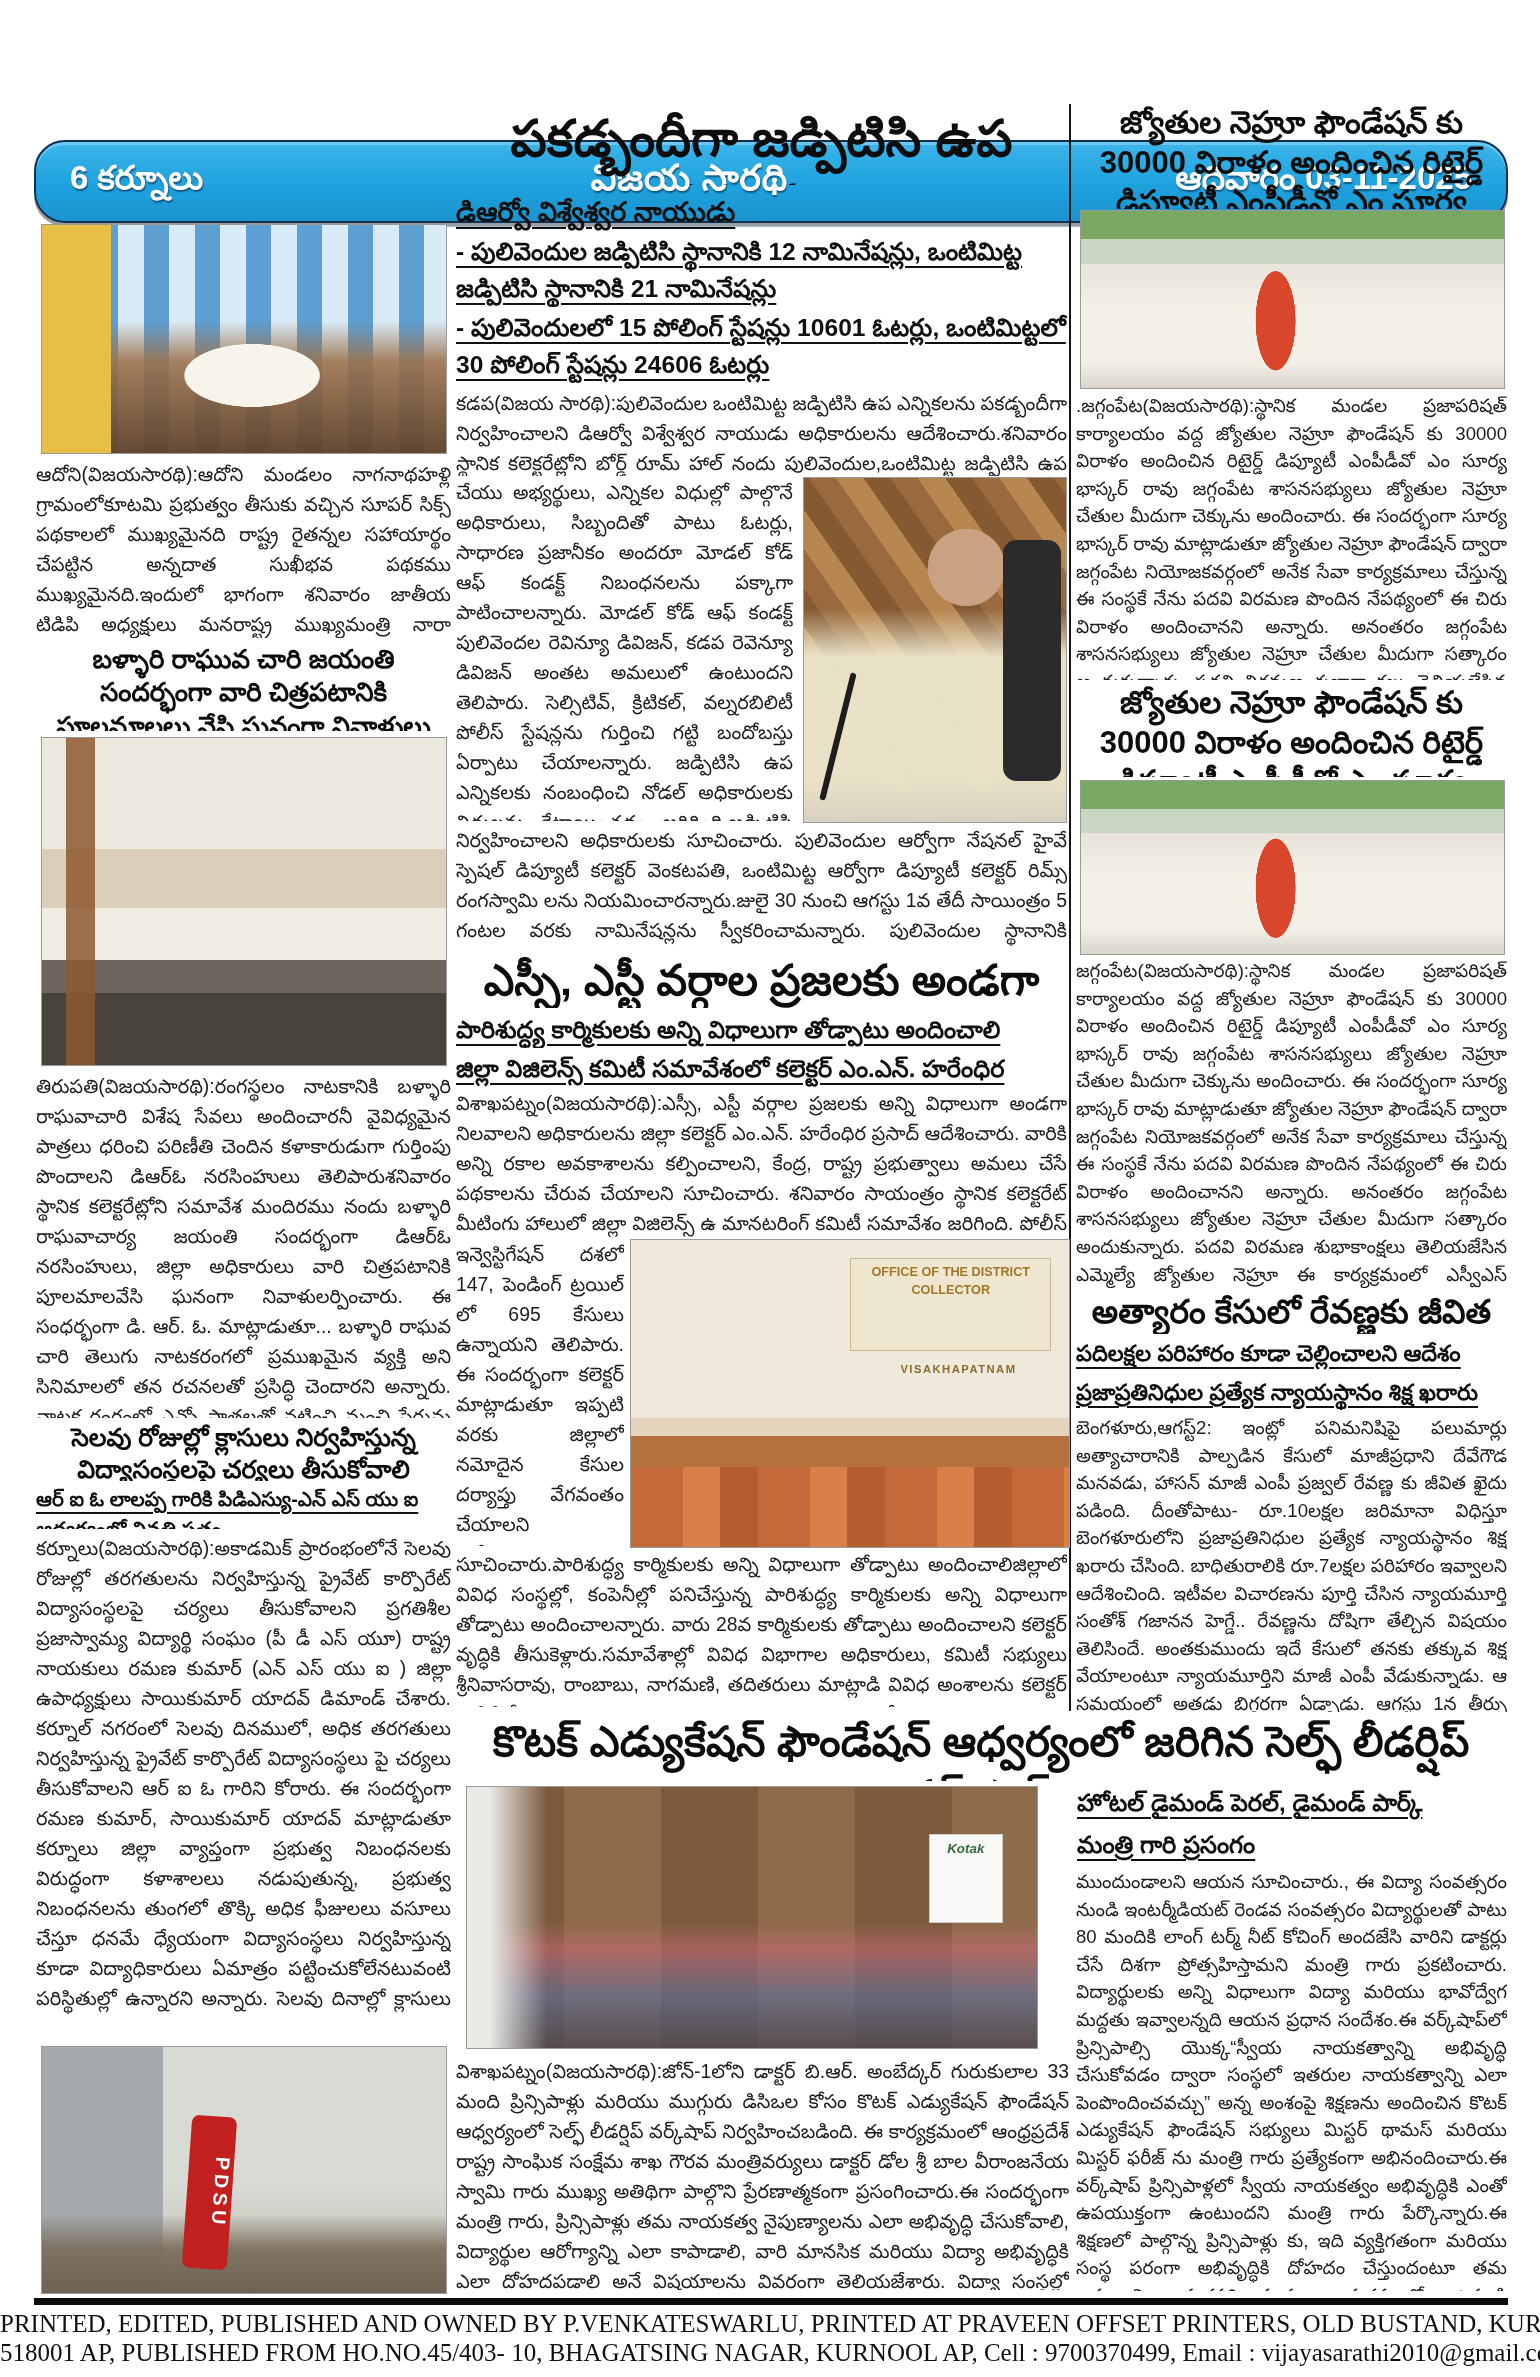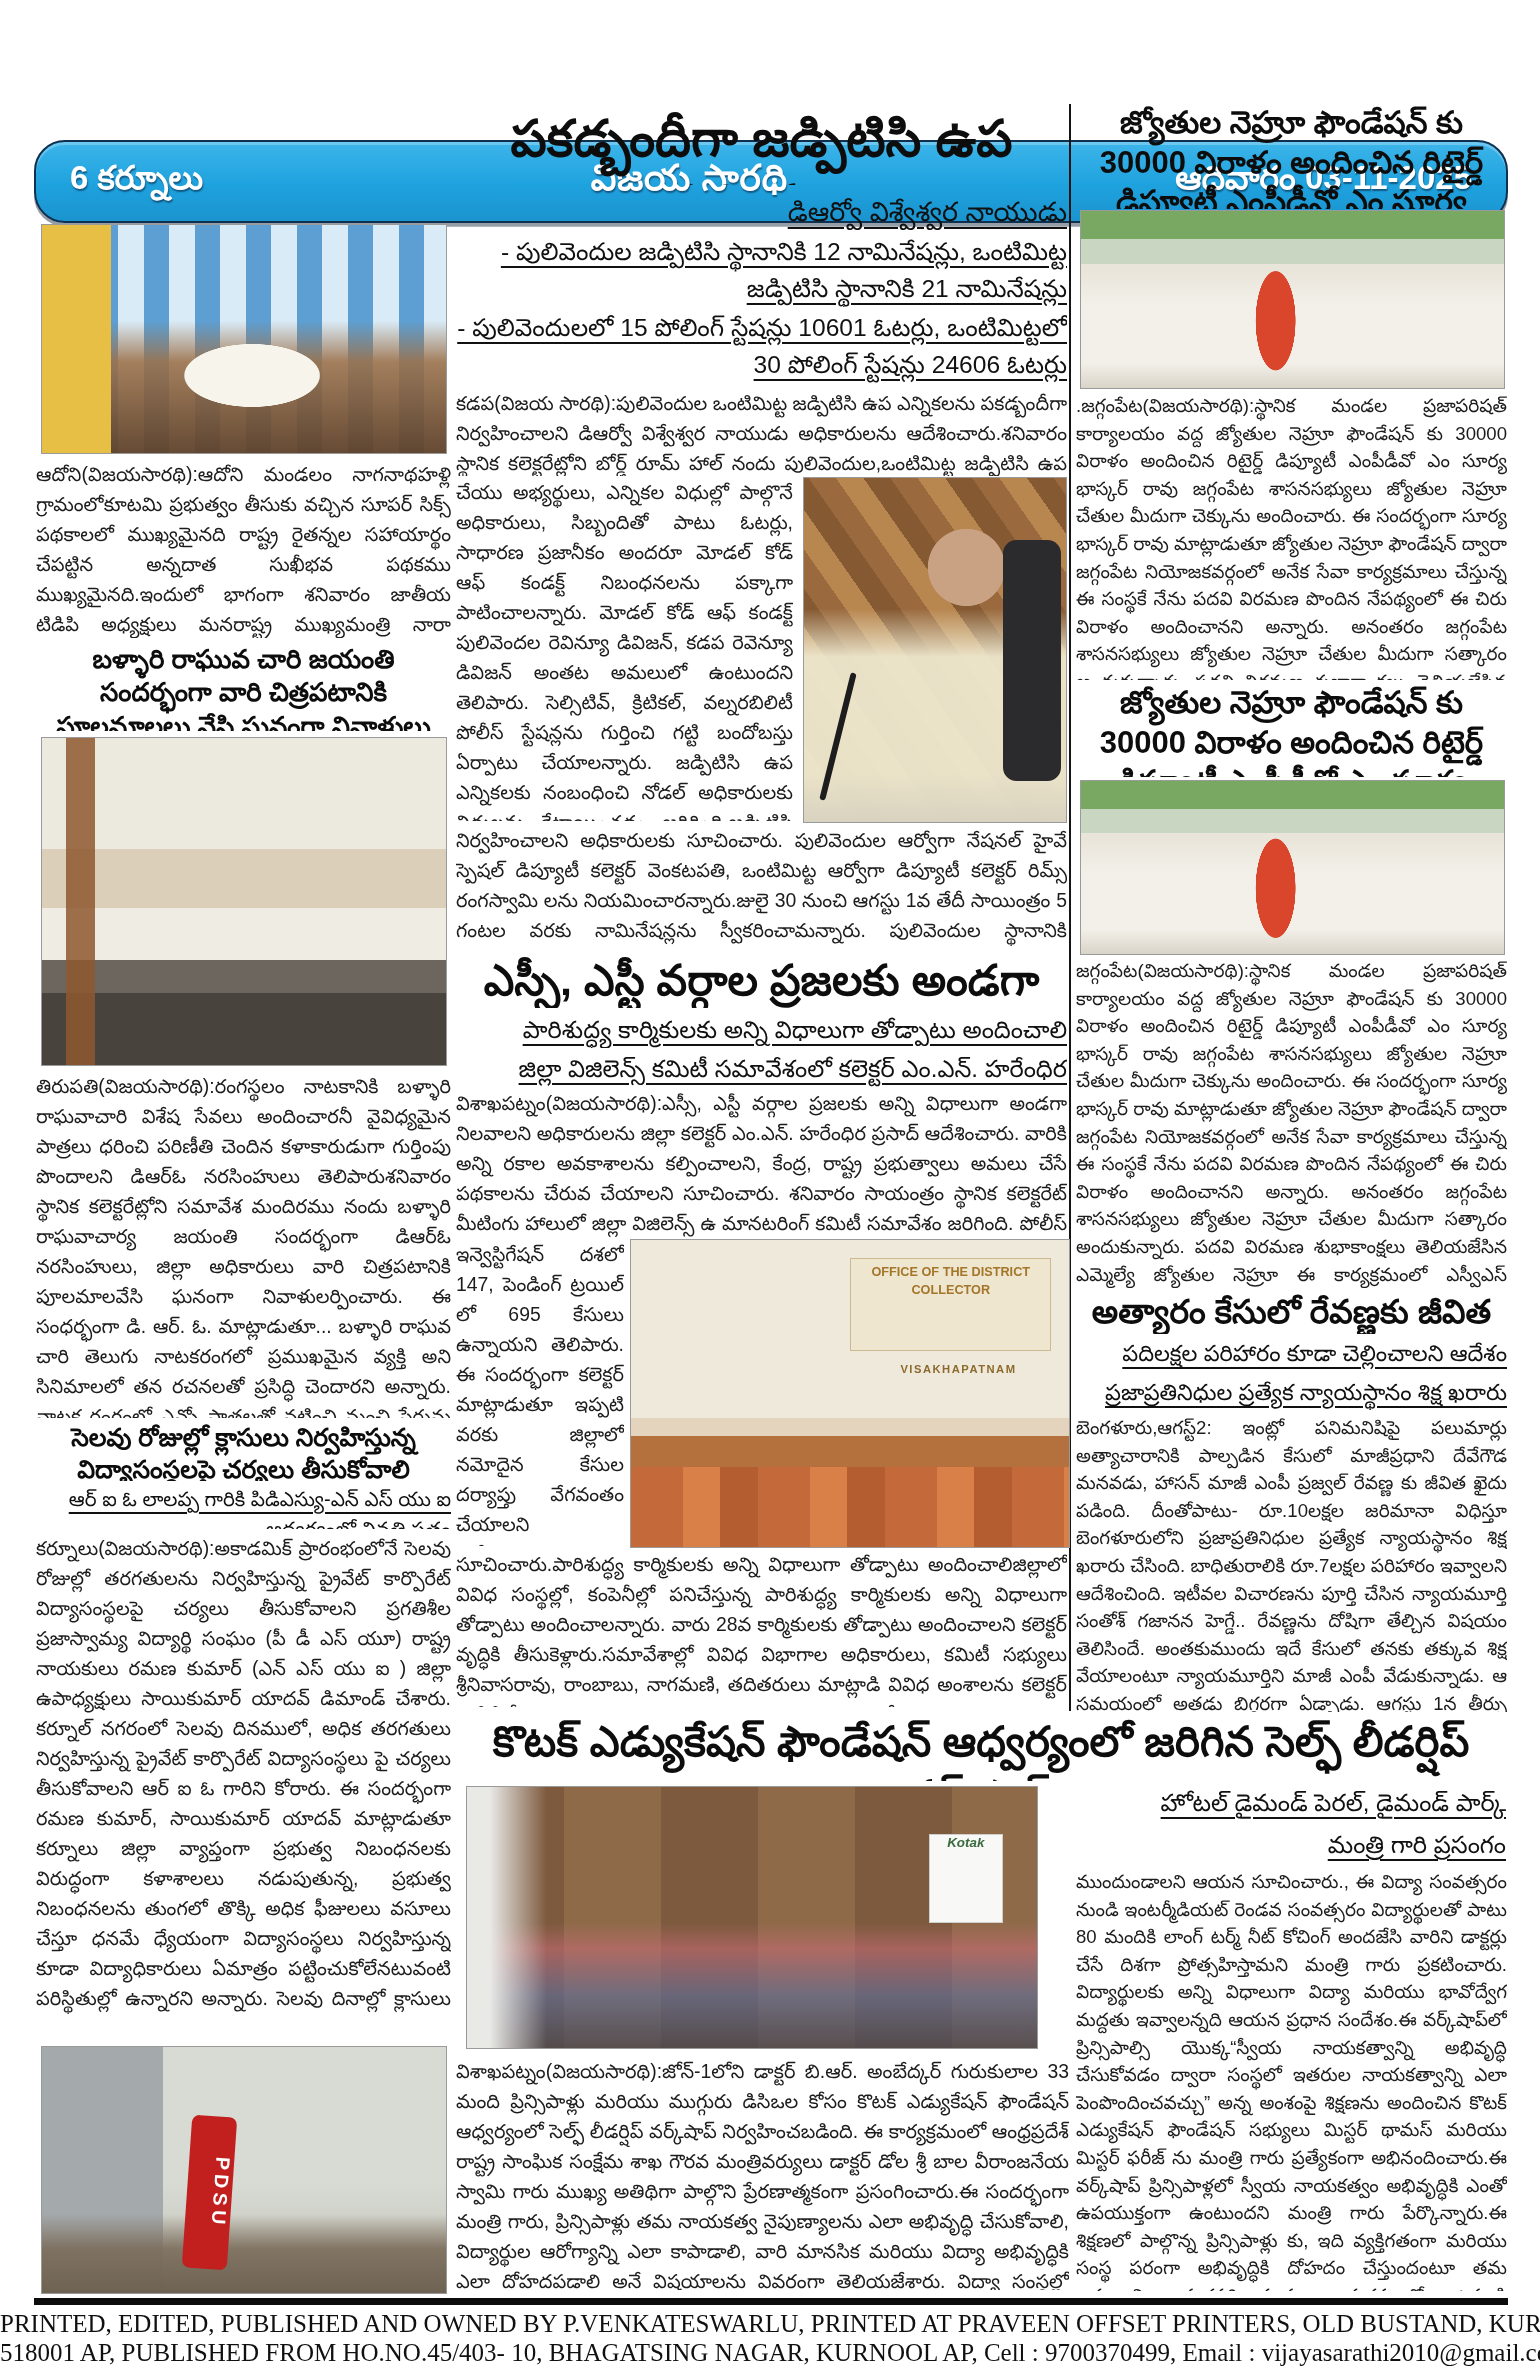--- a/index.html
+++ b/index.html
@@ -9,21 +9,21 @@
   
   .masthead{background:linear-gradient(180deg,#3db5ea 0%,#1ea2de 55%,#1b94cf 100%);
             border:2.2px solid #10304f;border-radius:31px;
             box-shadow:0 3.7px 0 rgba(20,40,60,.45), inset 0 3px 0 rgba(255,255,255,.25);
             display:flex;align-items:center;justify-content:space-between;
             padding:0 34px;box-sizing:border-box;color:#fff;font-weight:bold;}
   .masthead .mh{font-size:33px;text-shadow:0.7px 1.5px 1.5px rgba(10,40,70,.6);white-space:nowrap;}
   .masthead .mh.title{font-size:36px;letter-spacing:0.7px;}
   
   .h-big{font-weight:bold;color:#0d0d0d;text-align:center;line-height:1.28;}
-  .h-sub{font-weight:normal;color:#111;text-align:right;text-decoration:underline;
+  .h-sub{font-weight:bold;color:#111;text-align:left;text-decoration:underline;
          text-decoration-thickness:2.2px;text-underline-offset:6px;line-height:1.5;}
   .bodytext{font-size:19.4px;line-height:30px;text-align:justify;color:#1c1c1c;}
   .bodytext.small{font-size:18.6px;line-height:27.6px;}
   .footer-rule{background:#0c0c0c;}
   .footer-line{font-family:"Liberation Serif","DejaVu Serif",serif;font-size:25px;
                text-align:center;color:#101010;white-space:nowrap;}
   .colrule{background:#151515;}
   
   .photo{border:0.7px solid #9a9a9a;}
   .ph-annadata{background:
@@ -58,21 +58,21 @@
   .ph-jagam{background:
      radial-gradient(ellipse 33px 82px at 46% 62%, #d9462c 0 60%, rgba(0,0,0,0) 61%),
      linear-gradient(180deg, rgba(0,0,0,0) 34%, rgba(243,240,233,.95) 52% 86%, #d9d4c8 100%),
      linear-gradient(180deg,#79a863 0 16%, #c9d6c2 16% 30%, #e9e5da 30% 100%);}
   .ph-kotak{background:
      linear-gradient(90deg,#e9e9e6 4% , rgba(0,0,0,0) 14%),
      linear-gradient(180deg, rgba(0,0,0,0) 52%, rgba(201,106,120,.55) 62%, rgba(90,110,160,.6) 80%, rgba(70,70,80,.75) 100%),
      repeating-linear-gradient(90deg,#7d5a3e 0 97px,#8f6a49 97px 194px);}
   .whiteboard{position:absolute;right:6%;top:18%;width:13%;height:34%;background:#f8f8f6;
               border:1.5px solid #cfcfcb;color:#3a6a3f;font-size:13.4px;font-weight:bold;
-              text-align:center;box-sizing:border-box;font-style:italic;}
+              text-align:center;padding-top:6px;box-sizing:border-box;font-style:italic;}
 </style>
 </head>
 <body>
 
 <div class="page">
 
   <div class="abs masthead" style="left:34px;top:140px;width:1474px;height:83px;">
     <span class="mh">6 కర్నూలు</span>
     <span class="mh title">విజయ సారథి</span>
     <span class="mh">ఆదివారం 03-11-2025</span>

